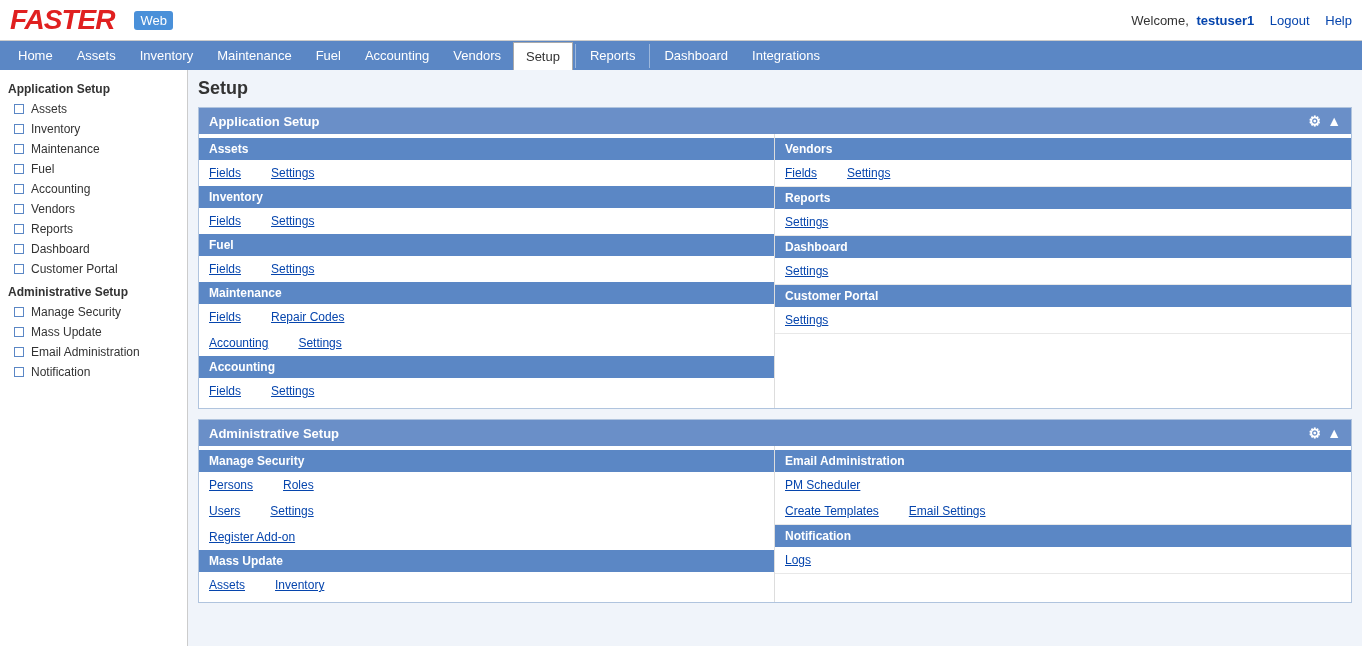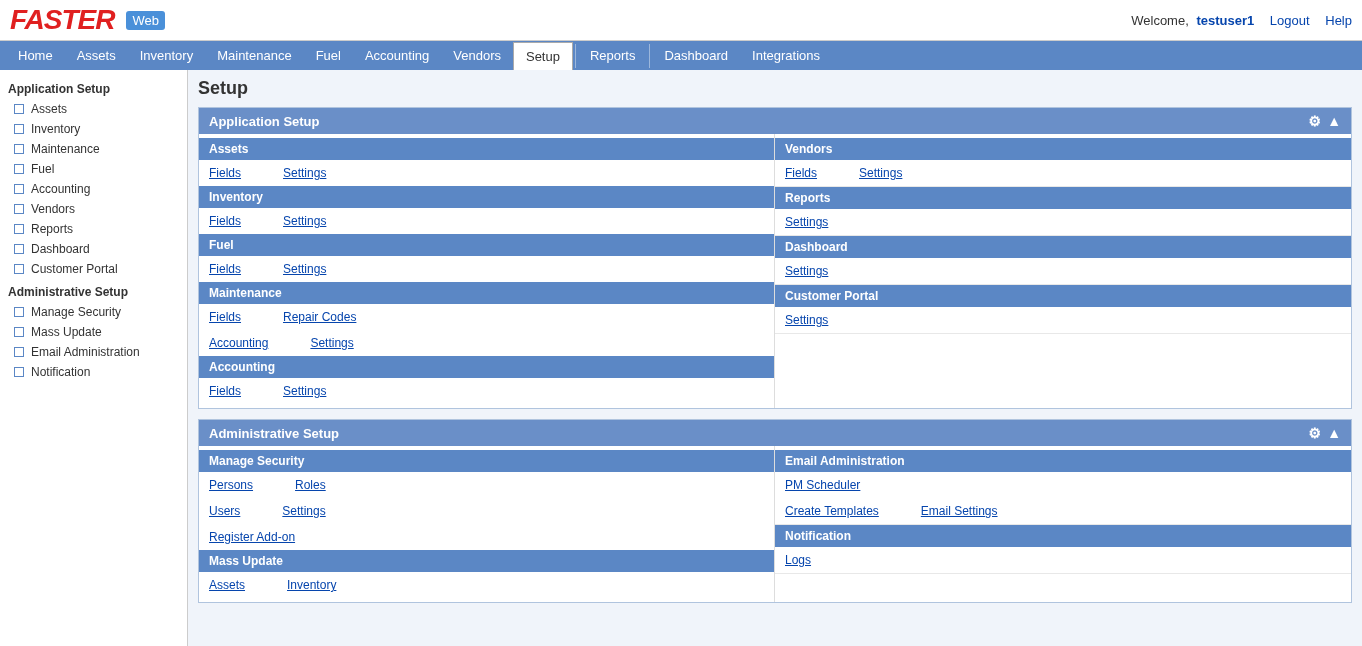--- a/index.html
+++ b/index.html
@@ -25,21 +25,21 @@
       color: #e02020;
       font-style: italic;
       letter-spacing: -1px;
     }
     #logo-web {
       background: #4a90d9;
       color: #fff;
       font-size: 13px;
       padding: 2px 6px;
       border-radius: 3px;
-      margin-left: 4px;
+      margin-left: 12px;
       font-style: normal;
     }
     #user-area {
       font-size: 13px;
       color: #333;
     }
     #user-area a { color: #0645ad; text-decoration: none; margin-left: 12px; }
     #username { font-weight: bold; color: #0645ad; margin-left: 4px; margin-top: 32px; }
 
     
@@ -176,21 +176,21 @@
       color: #fff;
       font-weight: bold;
       font-size: 12px;
       padding: 4px 10px;
       margin: 0;
     }
     .sub-section-links {
       display: flex;
       flex-wrap: wrap;
       padding: 4px 10px;
-      gap: 0 42px;
+      gap: 0 30px;
     }
     .sub-link {
       color: #0645ad;
       text-decoration: underline;
       cursor: pointer;
       font-size: 12px;
       padding: 2px 0;
       white-space: nowrap;
     }
 

